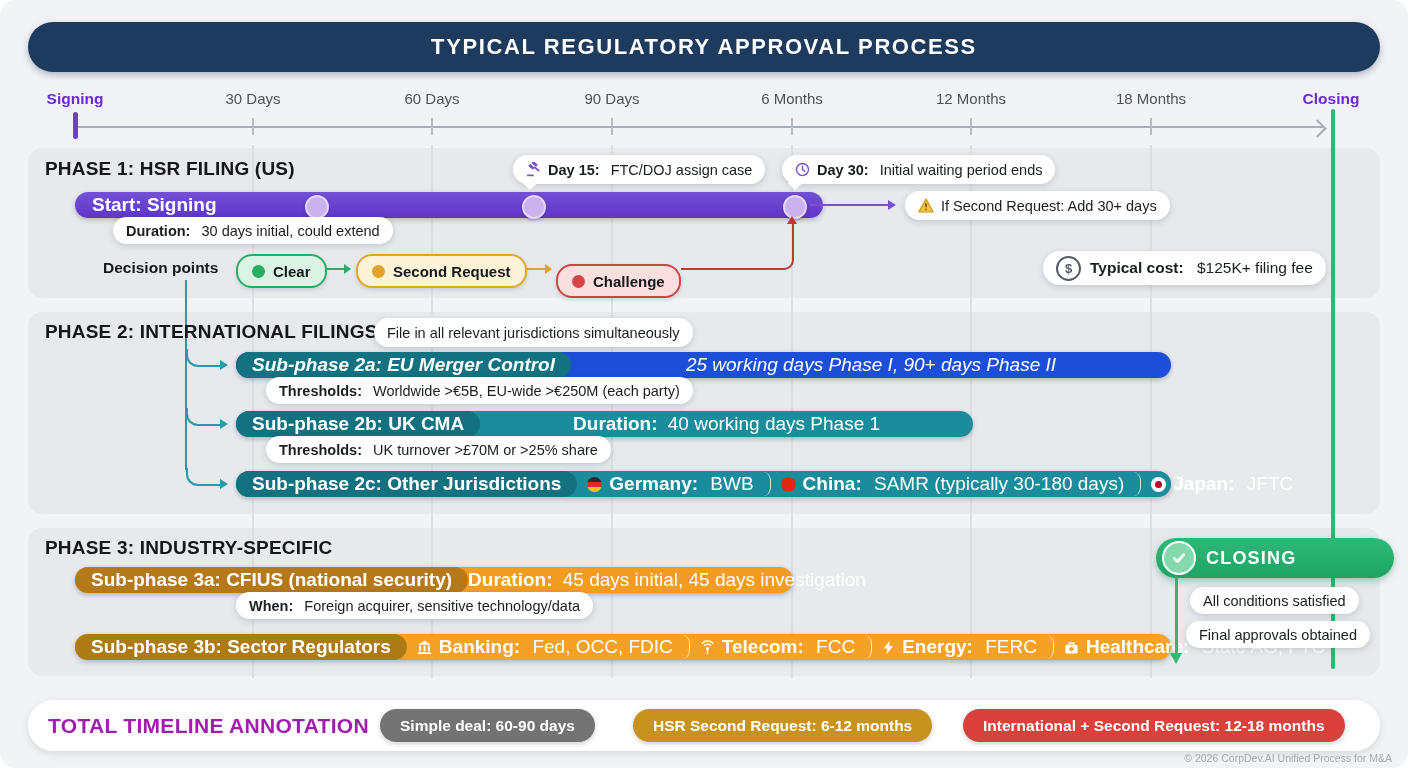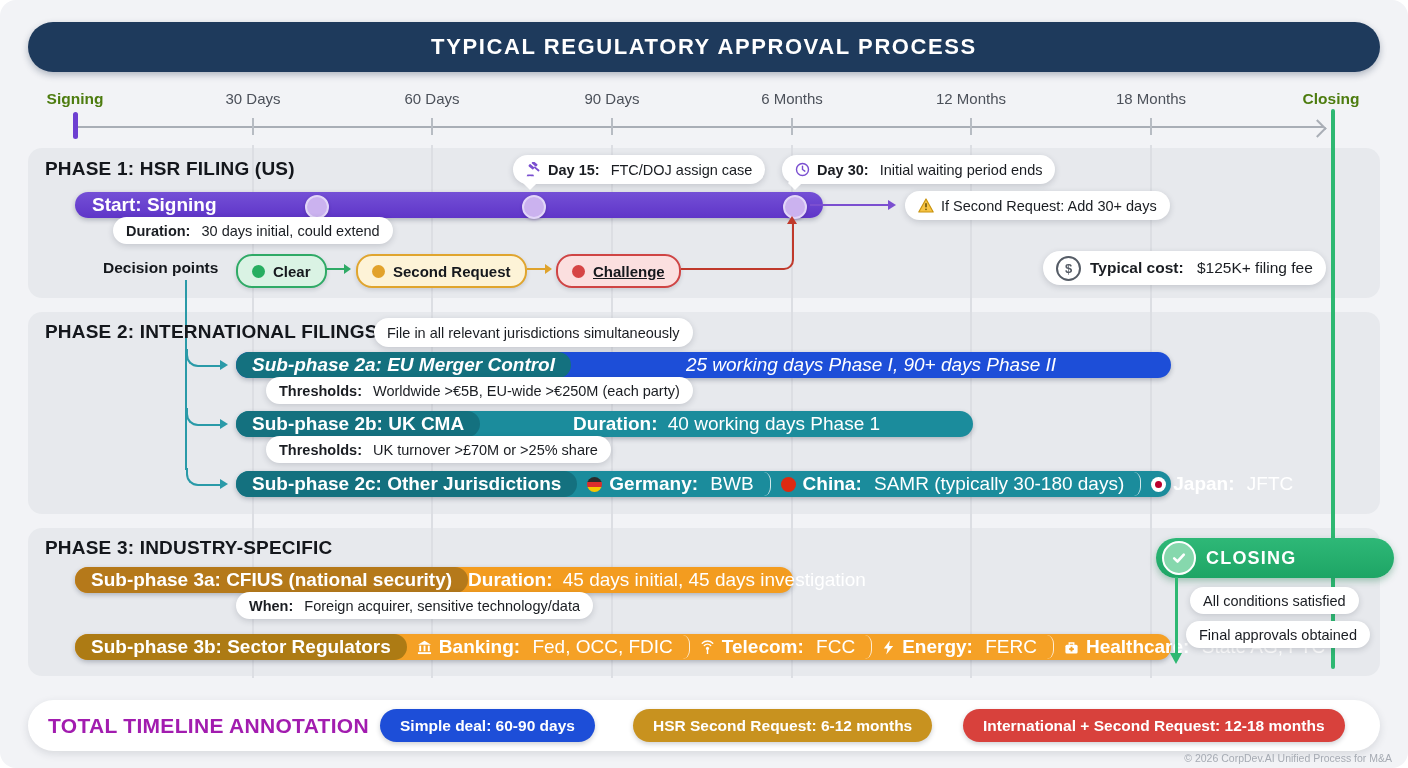--- a/index.html
+++ b/index.html
@@ -4,21 +4,21 @@
 <style>
   body{margin:0;background:#fff;font-family:"Liberation Sans",sans-serif;}
   .canvas{position:relative;width:1408px;height:768px;background:#f2f3f6;border-radius:16px;overflow:hidden;}
   .abs{position:absolute;}
   .title-bar{position:absolute;left:28px;top:22px;width:1352px;height:50px;background:#1e3a5c;border-radius:26px;
     display:flex;align-items:center;justify-content:center;color:#fff;font-size:22px;font-weight:bold;letter-spacing:1.6px;
     box-shadow:0 3px 7px rgba(20,40,70,.3);}
   .panel{position:absolute;left:28px;width:1352px;background:#e7e9ed;border-radius:14px;}
   .gridline{position:absolute;top:145px;height:533px;width:2px;background:#dcdee3;}
   .tick-label{position:absolute;top:90px;transform:translateX(-50%);font-size:15px;color:#4c515a;white-space:nowrap;}
-  .tick-label.strong{font-weight:bold;color:#4d7c0f;font-size:15.5px;}
+  .tick-label.strong{font-weight:bold;color:#6d28d9;font-size:15.5px;}
   .tickmark{position:absolute;top:118px;width:2px;height:17px;background:#b7bcc3;}
   .axisline{position:absolute;left:75px;top:126px;width:1248px;border-top:2px solid #a9aeb6;}
   .chev{position:absolute;width:11px;height:11px;border-top:2px solid #a9aeb6;border-right:2px solid #a9aeb6;transform:rotate(45deg);}
   .heading{position:absolute;font-size:19px;font-weight:bold;color:#14171c;letter-spacing:.2px;white-space:nowrap;}
   .wpill{position:absolute;height:29px;background:#fff;border-radius:15px;box-shadow:0 2px 6px rgba(40,45,60,.18);
     display:flex;align-items:center;gap:7px;padding:0 13px;font-size:14.5px;color:#1a1d22;white-space:nowrap;}
   .wpill b{white-space:pre;}
   .ptr{position:absolute;width:10px;height:10px;background:#fff;transform:rotate(45deg);bottom:-4px;}
   .bar{position:absolute;height:26px;border-radius:13px;display:flex;align-items:center;color:#fff;font-size:19px;
     white-space:nowrap;box-shadow:0 2px 5px rgba(30,40,60,.28);}
@@ -157,21 +157,21 @@
   <div class="hline" style="left:326px;top:268px;width:20px;border-color:#2faa66;"></div>
   <div class="tri" style="left:344px;top:264px;border-left:7px solid #2faa66;border-top:5px solid transparent;border-bottom:5px solid transparent;"></div>
 
   <div class="dpill" style="left:356px;top:254px;background:#fdf3d7;border-color:#e0a52e;">
     <span class="dot" style="background:#e2a22b;"></span>
     <span>Second Request</span>
   </div>
   <div class="hline" style="left:527px;top:268px;width:20px;border-color:#dfa32c;"></div>
   <div class="tri" style="left:545px;top:264px;border-left:7px solid #dfa32c;border-top:5px solid transparent;border-bottom:5px solid transparent;"></div>
 
-  <div class="dpill" style="left:556px;top:254px;background:#fbdfdf;border-color:#cf4444;text-decoration:underline;">
+  <div class="dpill" style="left:556px;top:264px;background:#fbdfdf;border-color:#cf4444;">
     <span class="dot" style="background:#d64545;"></span>
     <span>Challenge</span>
   </div>
 
   <div class="abs" style="left:681px;top:224px;width:111px;height:44px;border-right:2.5px solid #c0392b;border-bottom:2.5px solid #c0392b;border-bottom-right-radius:10px;"></div>
   <div class="tri" style="left:787px;top:216px;border-left:5.5px solid transparent;border-right:5.5px solid transparent;border-bottom:8px solid #c0392b;"></div>
 
   <div class="wpill" style="left:1043px;top:251px;height:34px;border-radius:17px;font-size:15.5px;gap:9px;">
     <span class="dollar">$</span>
     <b>Typical cost: </b>
@@ -319,21 +319,21 @@
   <div class="wpill" style="left:1190px;top:587px;height:27px;">
     <span>All conditions satisfied</span>
   </div>
   <div class="wpill" style="left:1186px;top:621px;height:27px;">
     <span>Final approvals obtained</span>
   </div>
 
   <div class="footer-bar">
     <span class="footer-heading">TOTAL TIMELINE ANNOTATION</span>
   </div>
-  <div class="fpill" style="left:380px;background:#1d4ed8;align-items:center;">
+  <div class="fpill" style="left:380px;background:#737373;align-items:center;">
     <span>Simple deal: 60-90 days</span>
   </div>
   <div class="fpill" style="left:633px;background:#c8921f;">
     <span>HSR Second Request: 6-12 months</span>
   </div>
   <div class="fpill" style="left:963px;background:#d8413c;">
     <span>International + Second Request: 12-18 months</span>
   </div>
   <div class="copyright">© 2026 CorpDev.AI Unified Process for M&amp;A</div>
 

